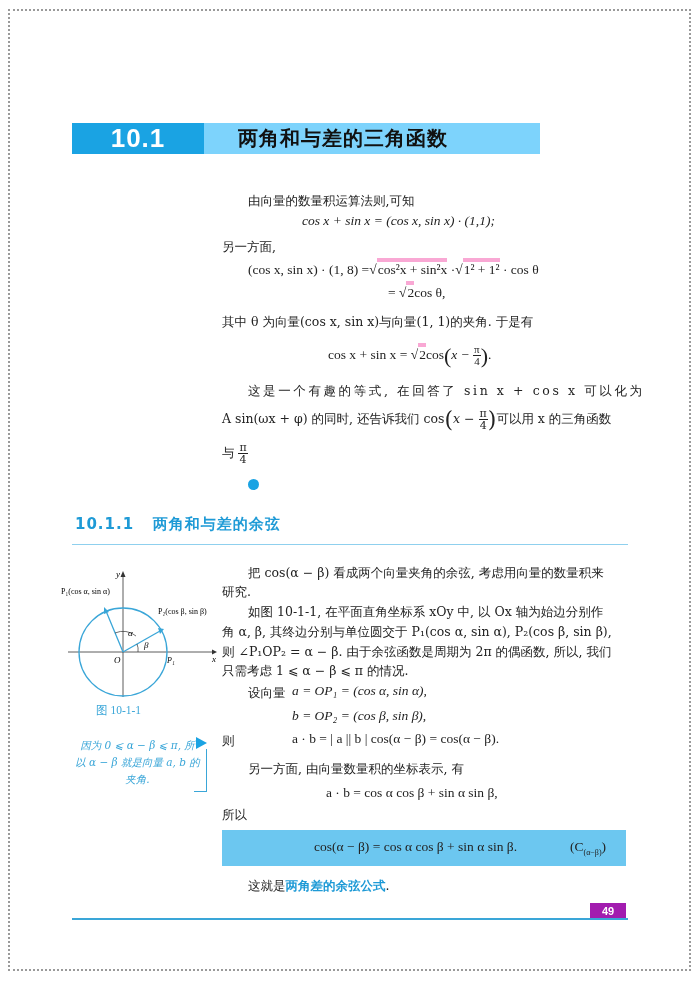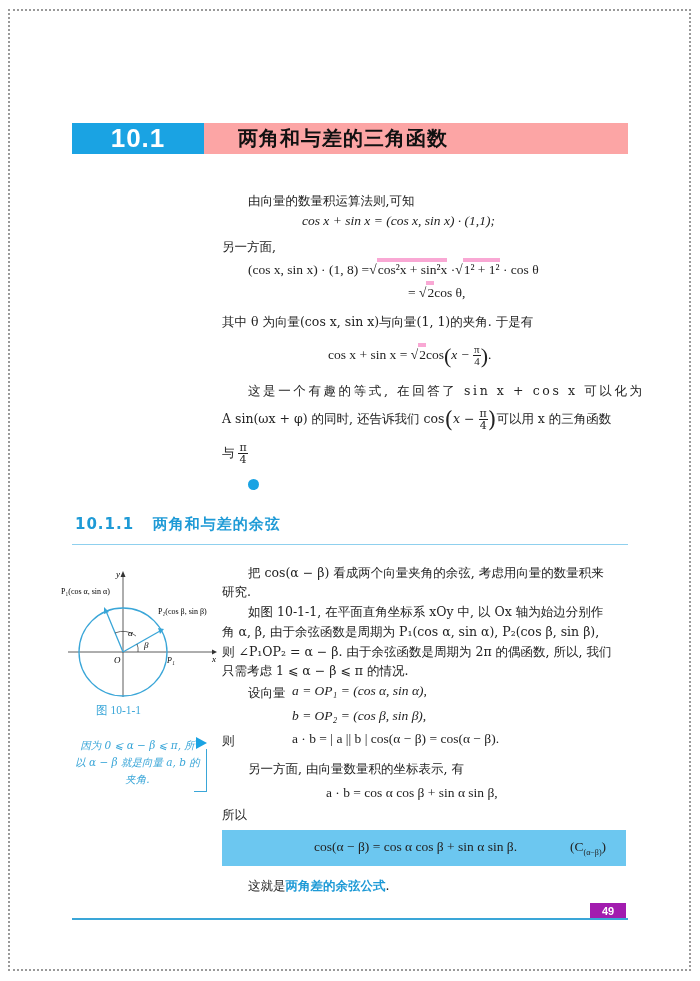--- a/index.html
+++ b/index.html
@@ -1,22 +1,22 @@
 <!DOCTYPE html>
 <html><head>
 <meta charset="utf-8">
 <style>
   html, body { margin:0; padding:0; background:#ffffff; }
   body { width:700px; height:981px; position:relative; overflow:hidden;
          font-family:"DejaVu Serif", serif; color:#222; }
   .frame { position:absolute; left:8px; top:9px; width:683px; height:962px;
            border:2px dotted #9a9a9a; box-sizing:border-box; }
   .abs { position:absolute; white-space:nowrap; }
-  .title-bar { position:absolute; left:72px; top:123px; width:556px; height:31px;
-               background:#fca5a5; }
+  .title-bar { position:absolute; left:72px; top:123px; width:468px; height:31px;
+               background:#7dd3fc; }
   .title-num { position:absolute; left:0; top:0; width:132px; height:31px;
                background:#1aa3e3; color:#fff; font-family:"Liberation Sans", sans-serif;
                font-weight:bold; font-size:26px; line-height:31px; text-align:center; letter-spacing:1px; }
   .title-text { position:absolute; left:166px; top:0; height:31px; line-height:31px;
                 font-size:20px; font-weight:bold; color:#111; letter-spacing:1px;
                 font-family:"DejaVu Serif", serif; }
   .p { font-size:12.5px; line-height:18px; }
   .m { font-family:"Liberation Serif", serif; font-size:13.5px; }
   .i { font-style:italic; }
   .b { font-weight:bold; font-style:italic; }
@@ -56,21 +56,21 @@
   <div class="title-text">两角和与差的三角函数</div>
 </div>
 
 <div class="abs p" style="left:248px; top:192px;">由向量的数量积运算法则,可知</div>
 <div class="abs m i" style="left:302px; top:213px;">cos x + sin x = (cos x, sin x) · (1,1);</div>
 <div class="abs p" style="left:222px; top:238px;">另一方面,</div>
 
 <div class="abs m" style="left:248px; top:262px;">
   <span>(cos x, sin x) · (1, 8) =</span>√<span class="sqrt">cos²x + sin²x</span><span> ·</span>√<span class="sqrt">1² + 1²</span><span> · cos θ</span>
 </div>
-<div class="abs m" style="left:408px; top:285px;">
+<div class="abs m" style="left:388px; top:285px;">
   <span>=</span> √<span class="sqrt">2</span><span>cos θ,</span>
 </div>
 
 <div class="abs p" style="left:222px; top:313px;">其中 θ 为向量(cos x, sin x)与向量(1, 1)的夹角. 于是有</div>
 
 <div class="abs m" style="left:328px; top:343px;">
   <span>cos x + sin x =</span> √<span class="sqrt">2</span><span>cos</span><span class="big-paren">(</span><span class="i">x −</span>
   <span class="frac"><span class="num">π</span><span>4</span></span><span class="big-paren">)</span><span>.</span>
 </div>
 
@@ -111,21 +111,21 @@
   <text x="98" y="49" font-size="8" font-family="Liberation Serif, serif">P₂(cos β, sin β)</text>
   <text x="107" y="98" font-size="8" font-style="italic" font-family="Liberation Serif, serif">P₁</text>
   <text x="68" y="71" font-size="9" font-style="italic" font-family="Liberation Serif, serif">α</text>
   <text x="84" y="83" font-size="9" font-style="italic" font-family="Liberation Serif, serif">β</text>
 </svg>
 <div class="fig-cap">图 10-1-1</div>
 
 <div class="abs p" style="left:248px; top:564px;">把 cos(α − β) 看成两个向量夹角的余弦, 考虑用向量的数量积来</div>
 <div class="abs p" style="left:222px; top:583px;">研究.</div>
 <div class="abs p" style="left:248px; top:603px;">如图 10-1-1, 在平面直角坐标系 xOy 中, 以 Ox 轴为始边分别作</div>
-<div class="abs p" style="left:222px; top:623px;">角 α, β, 由于余弦函数是周期为 P₁(cos α, sin α), P₂(cos β, sin β),</div>
+<div class="abs p" style="left:222px; top:623px;">角 α, β, 其终边分别与单位圆交于 P₁(cos α, sin α), P₂(cos β, sin β),</div>
 <div class="abs p" style="left:222px; top:643px;">则 ∠P₁OP₂ = α − β. 由于余弦函数是周期为 2π 的偶函数, 所以, 我们</div>
 <div class="abs p" style="left:222px; top:662px;">只需考虑 1 ⩽ α − β ⩽ π 的情况.</div>
 
 <div class="abs p" style="left:248px; top:684px;">设向量</div>
 <div class="abs m b" style="left:292px; top:683px; font-weight:normal;">a = OP₁ = (cos α, sin α),</div>
 <div class="abs m b" style="left:292px; top:708px; font-weight:normal;">b = OP₂ = (cos β, sin β),</div>
 <div class="abs p" style="left:222px; top:732px;">则</div>
 <div class="abs m" style="left:292px; top:731px;">a · b = | a || b | cos(α − β) = cos(α − β).</div>
 
 <div class="abs p" style="left:248px; top:760px;">另一方面, 由向量数量积的坐标表示, 有</div>

